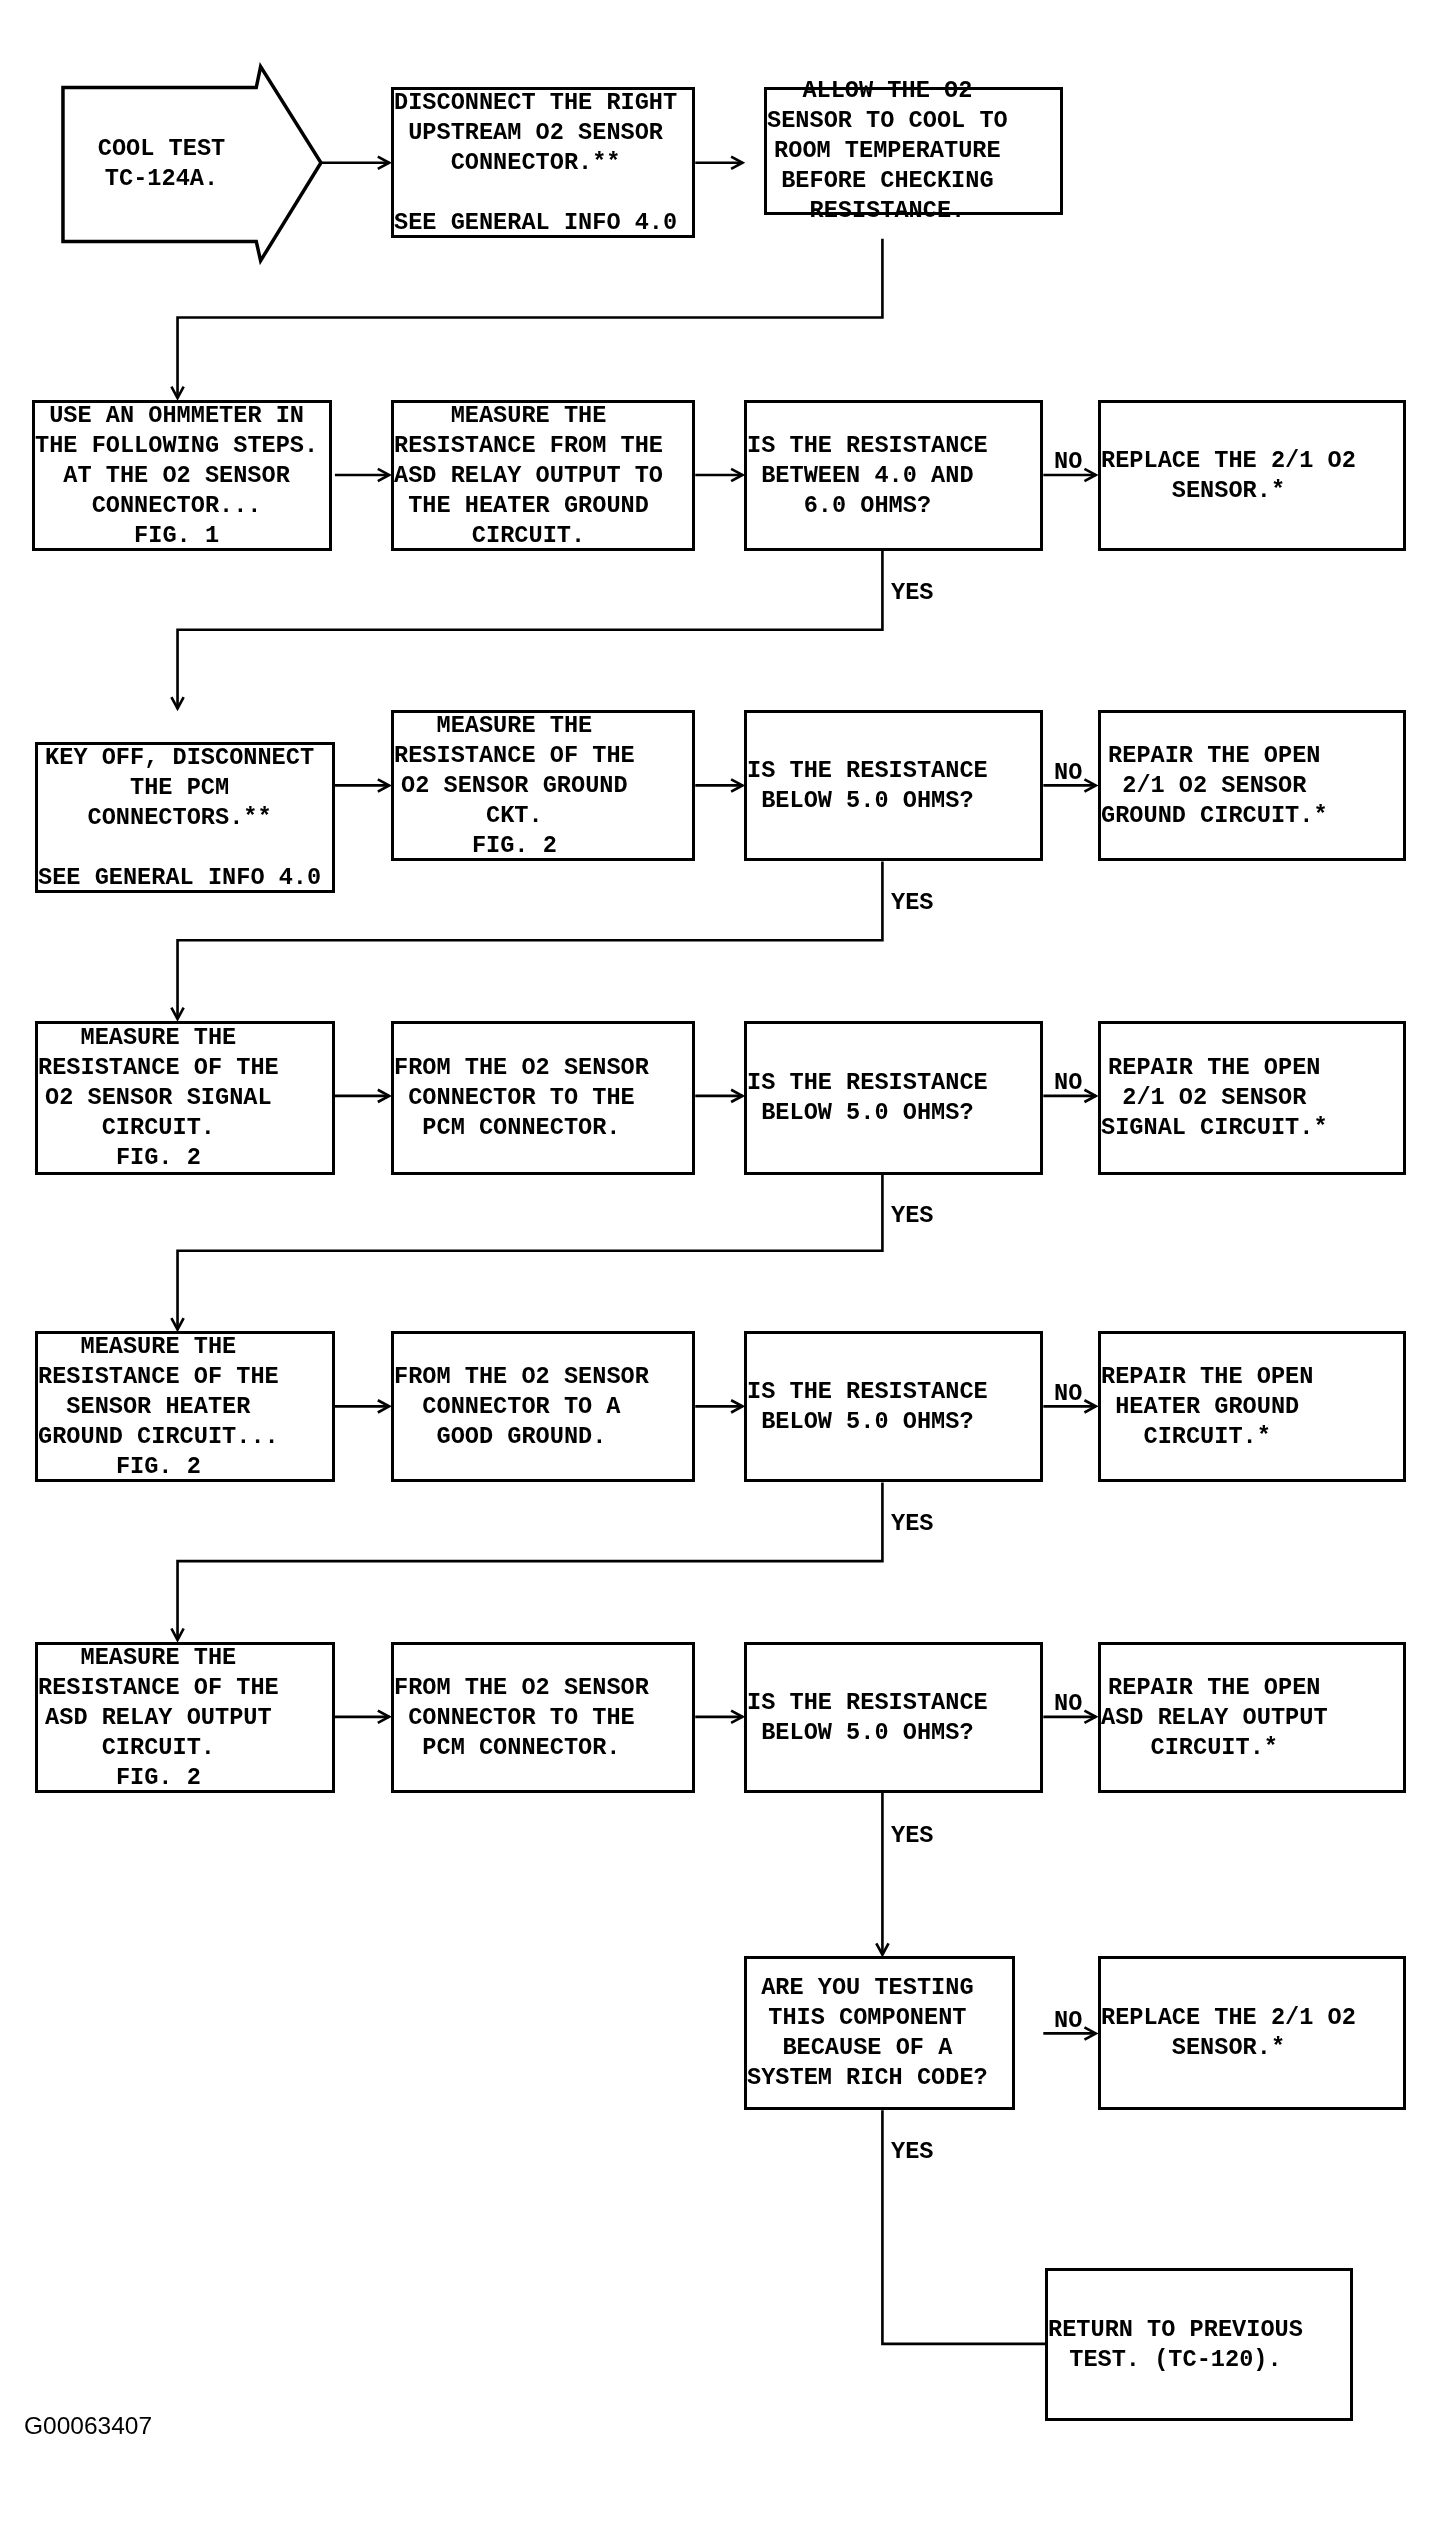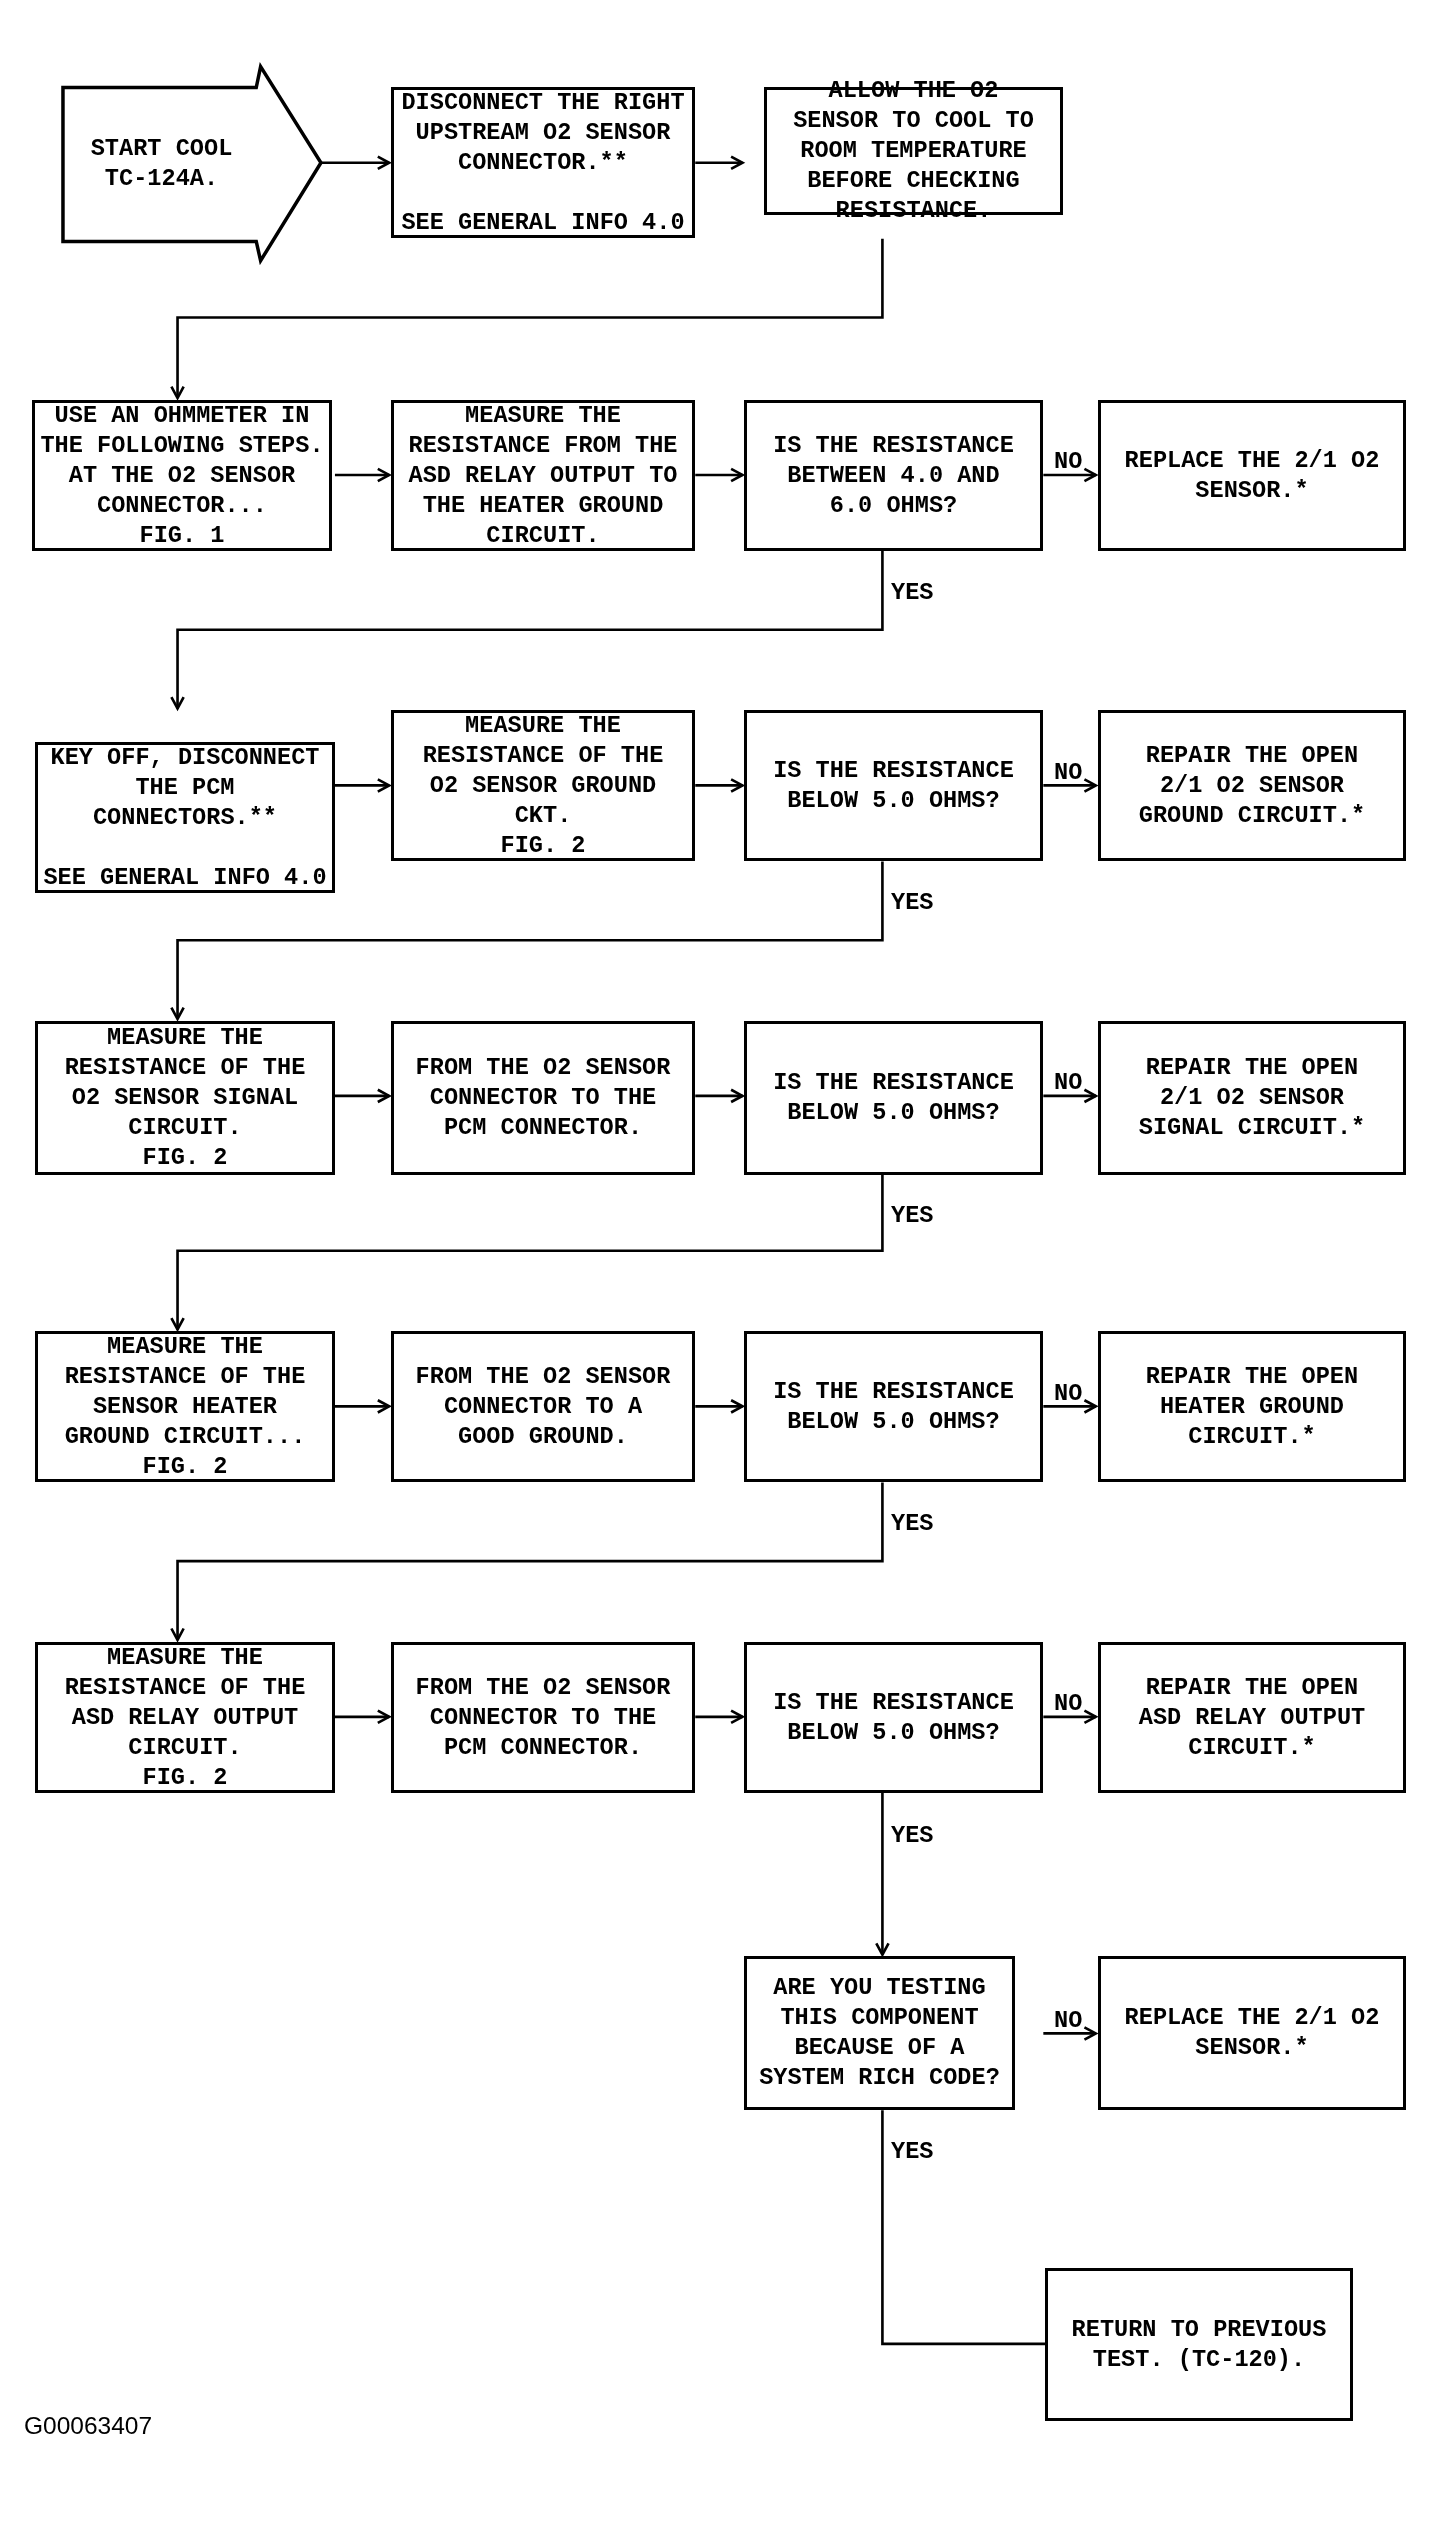--- a/index.html
+++ b/index.html
@@ -10,21 +10,21 @@
     font-family:"Liberation Mono","DejaVu Sans Mono",monospace;
     color:#000;
     overflow:hidden;
   }
   #wires{position:absolute;left:0;top:0;width:1450px;height:2525px;}
   .box{
     position:absolute;
     border:3.5px solid #000;
     background:#fff;
     box-sizing:border-box;
-    display:flex;align-items:center;justify-content:center;
+    display:flex;align-items:center;justify-content:flex-start;
   }
   .txt{
     font-weight:700;
     font-size:23.6px;line-height:30px;
     text-align:center;
     white-space:pre-line;
   }
   .start-txt{
     position:absolute;left:63px;top:87px;width:197px;height:154px;
     display:flex;align-items:center;justify-content:center;
@@ -82,21 +82,21 @@
       <path d="M795,1963 H849" marker-end="url(#vee)"></path>
       <path d="M1193,1963 H1253" marker-end="url(#vee)"></path>
       <path d="M1009,2050 V2235" marker-end="url(#vee)"></path>
 
       <path d="M1193,2325 H1253" marker-end="url(#vee)"></path>
       <path d="M1009,2413 V2680 H1253" marker-end="url(#vee)"></path>
     </g>
   </svg>
 
   <div class="start-txt">
-    <div class="txt">START COOL
+    <div class="txt">COOL TEST
 TC-124A.</div>
   </div>
 
   <div class="box" style="left:391px;top:87px;width:304px;height:151px">
     <div class="txt">DISCONNECT THE RIGHT
 UPSTREAM O2 SENSOR
 CONNECTOR.**
 
 SEE GENERAL INFO 4.0</div>
   </div>

